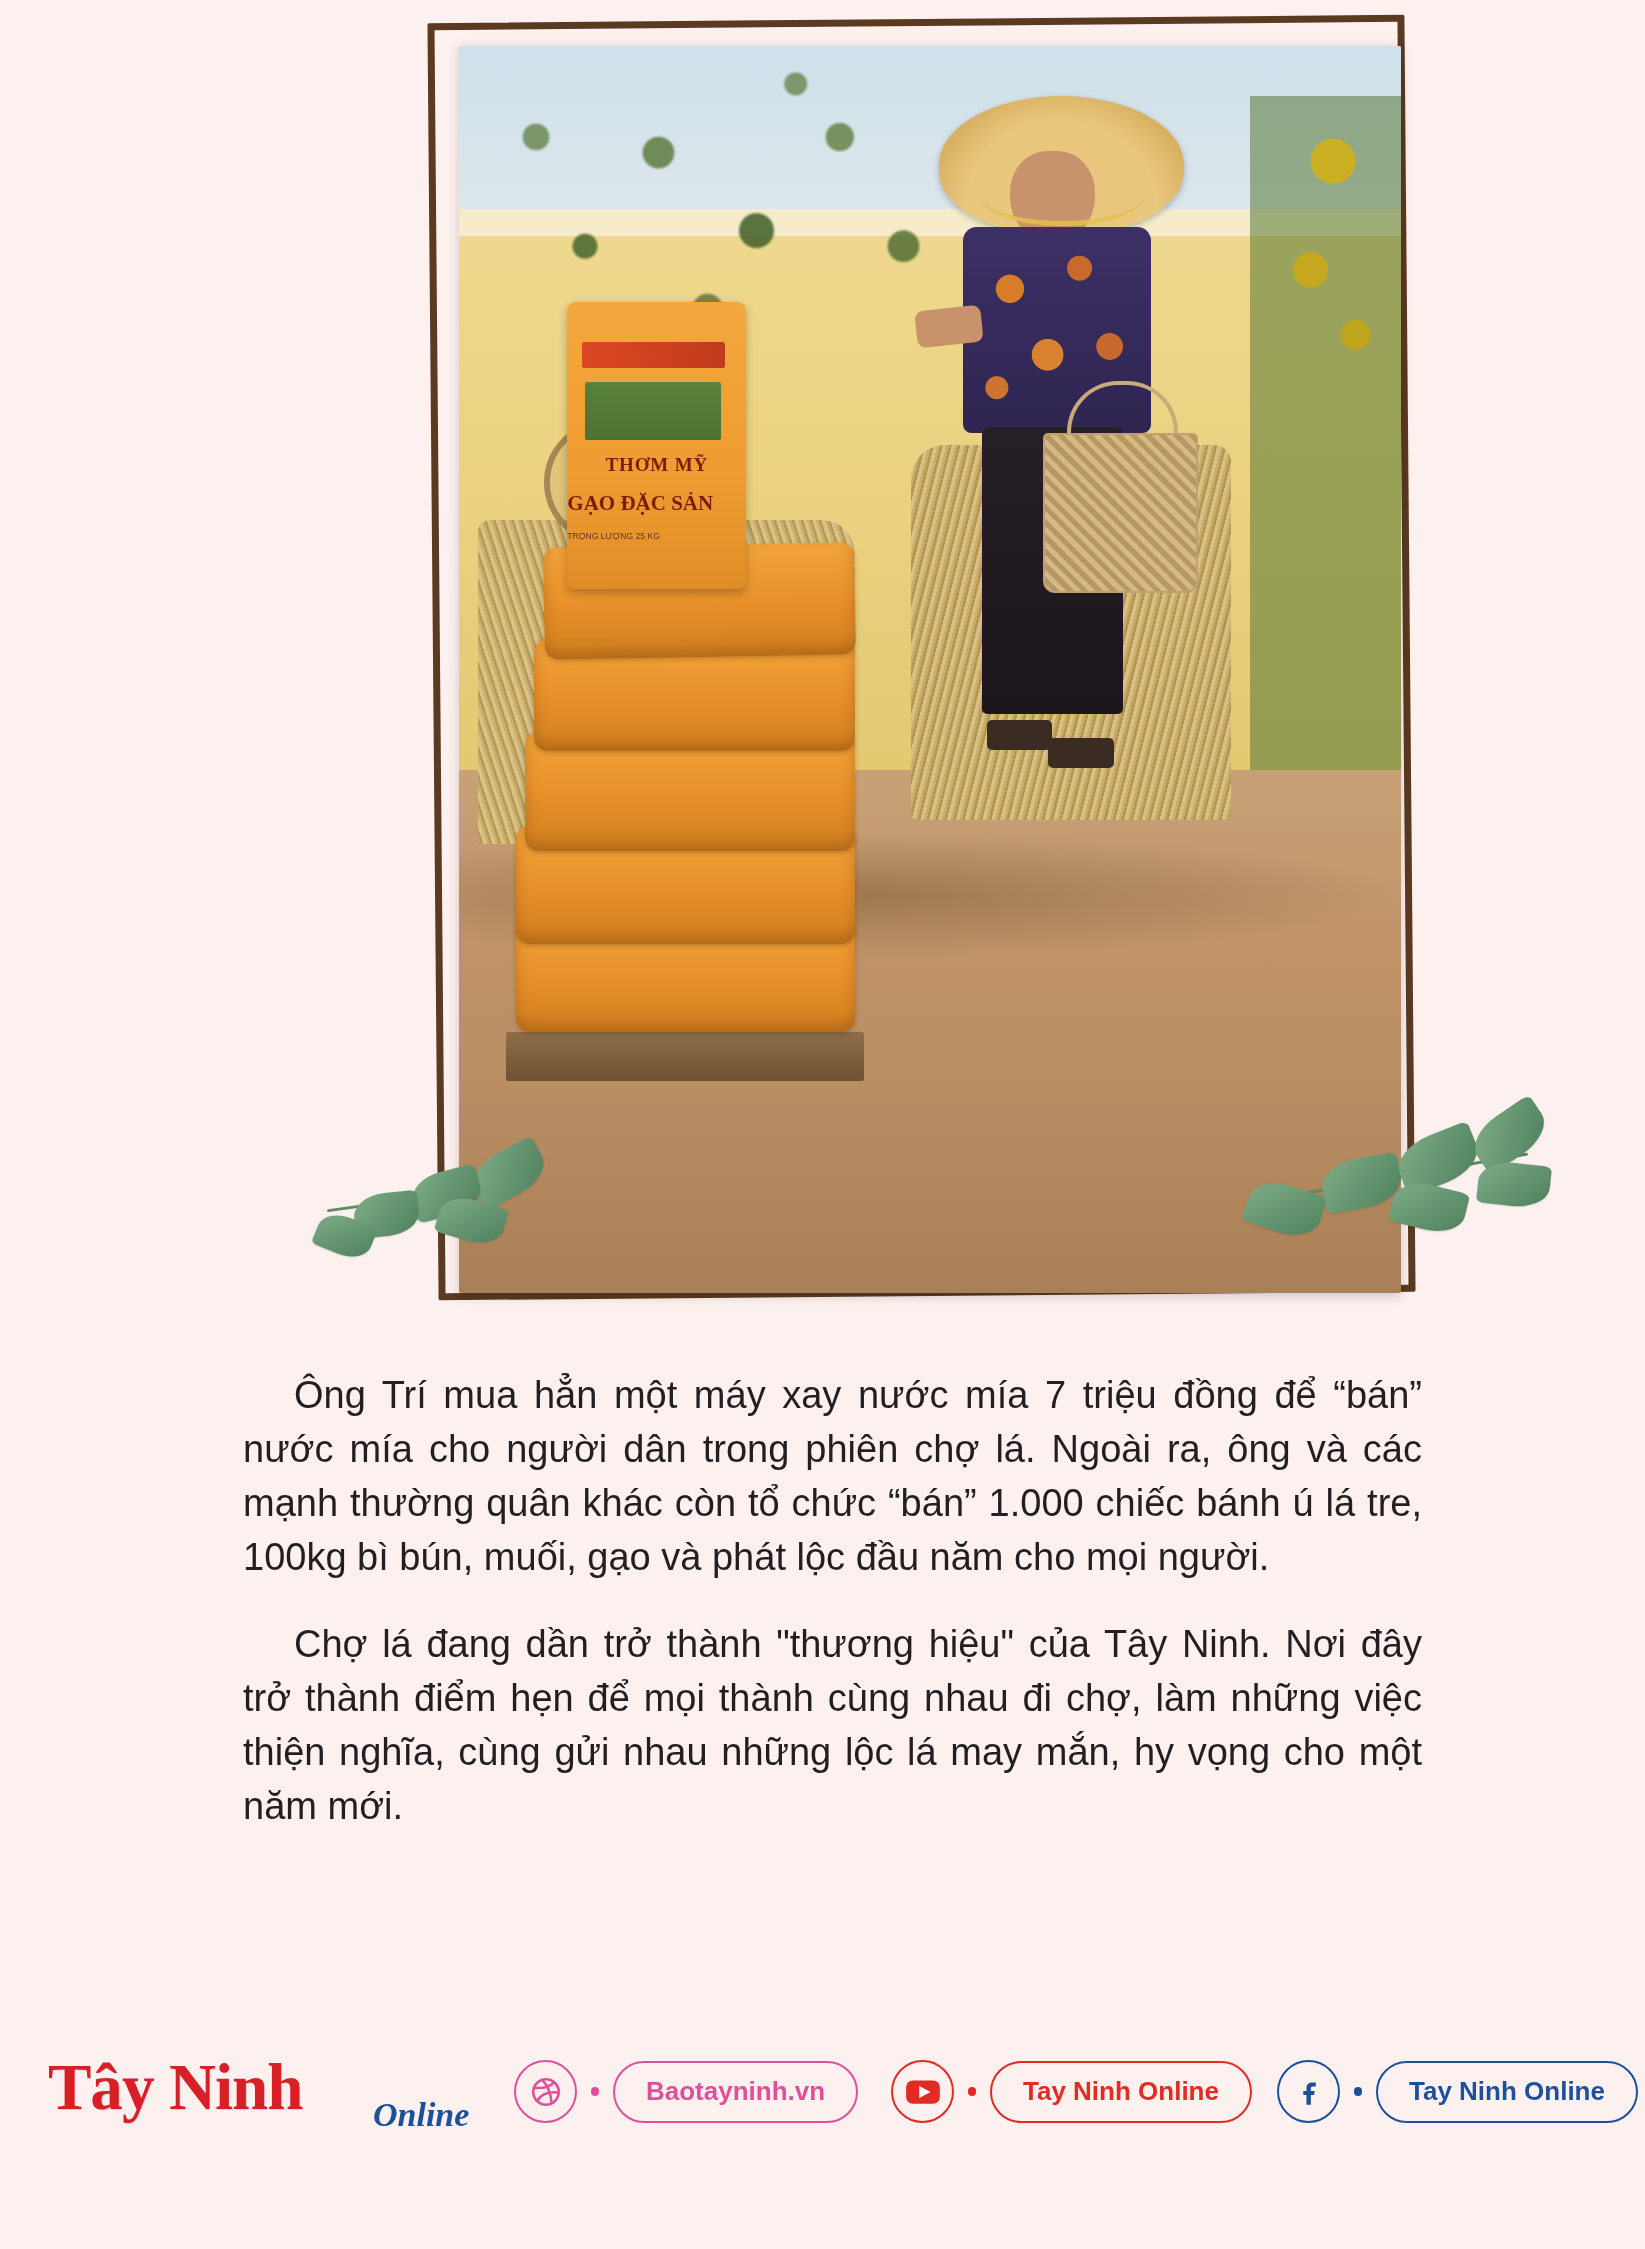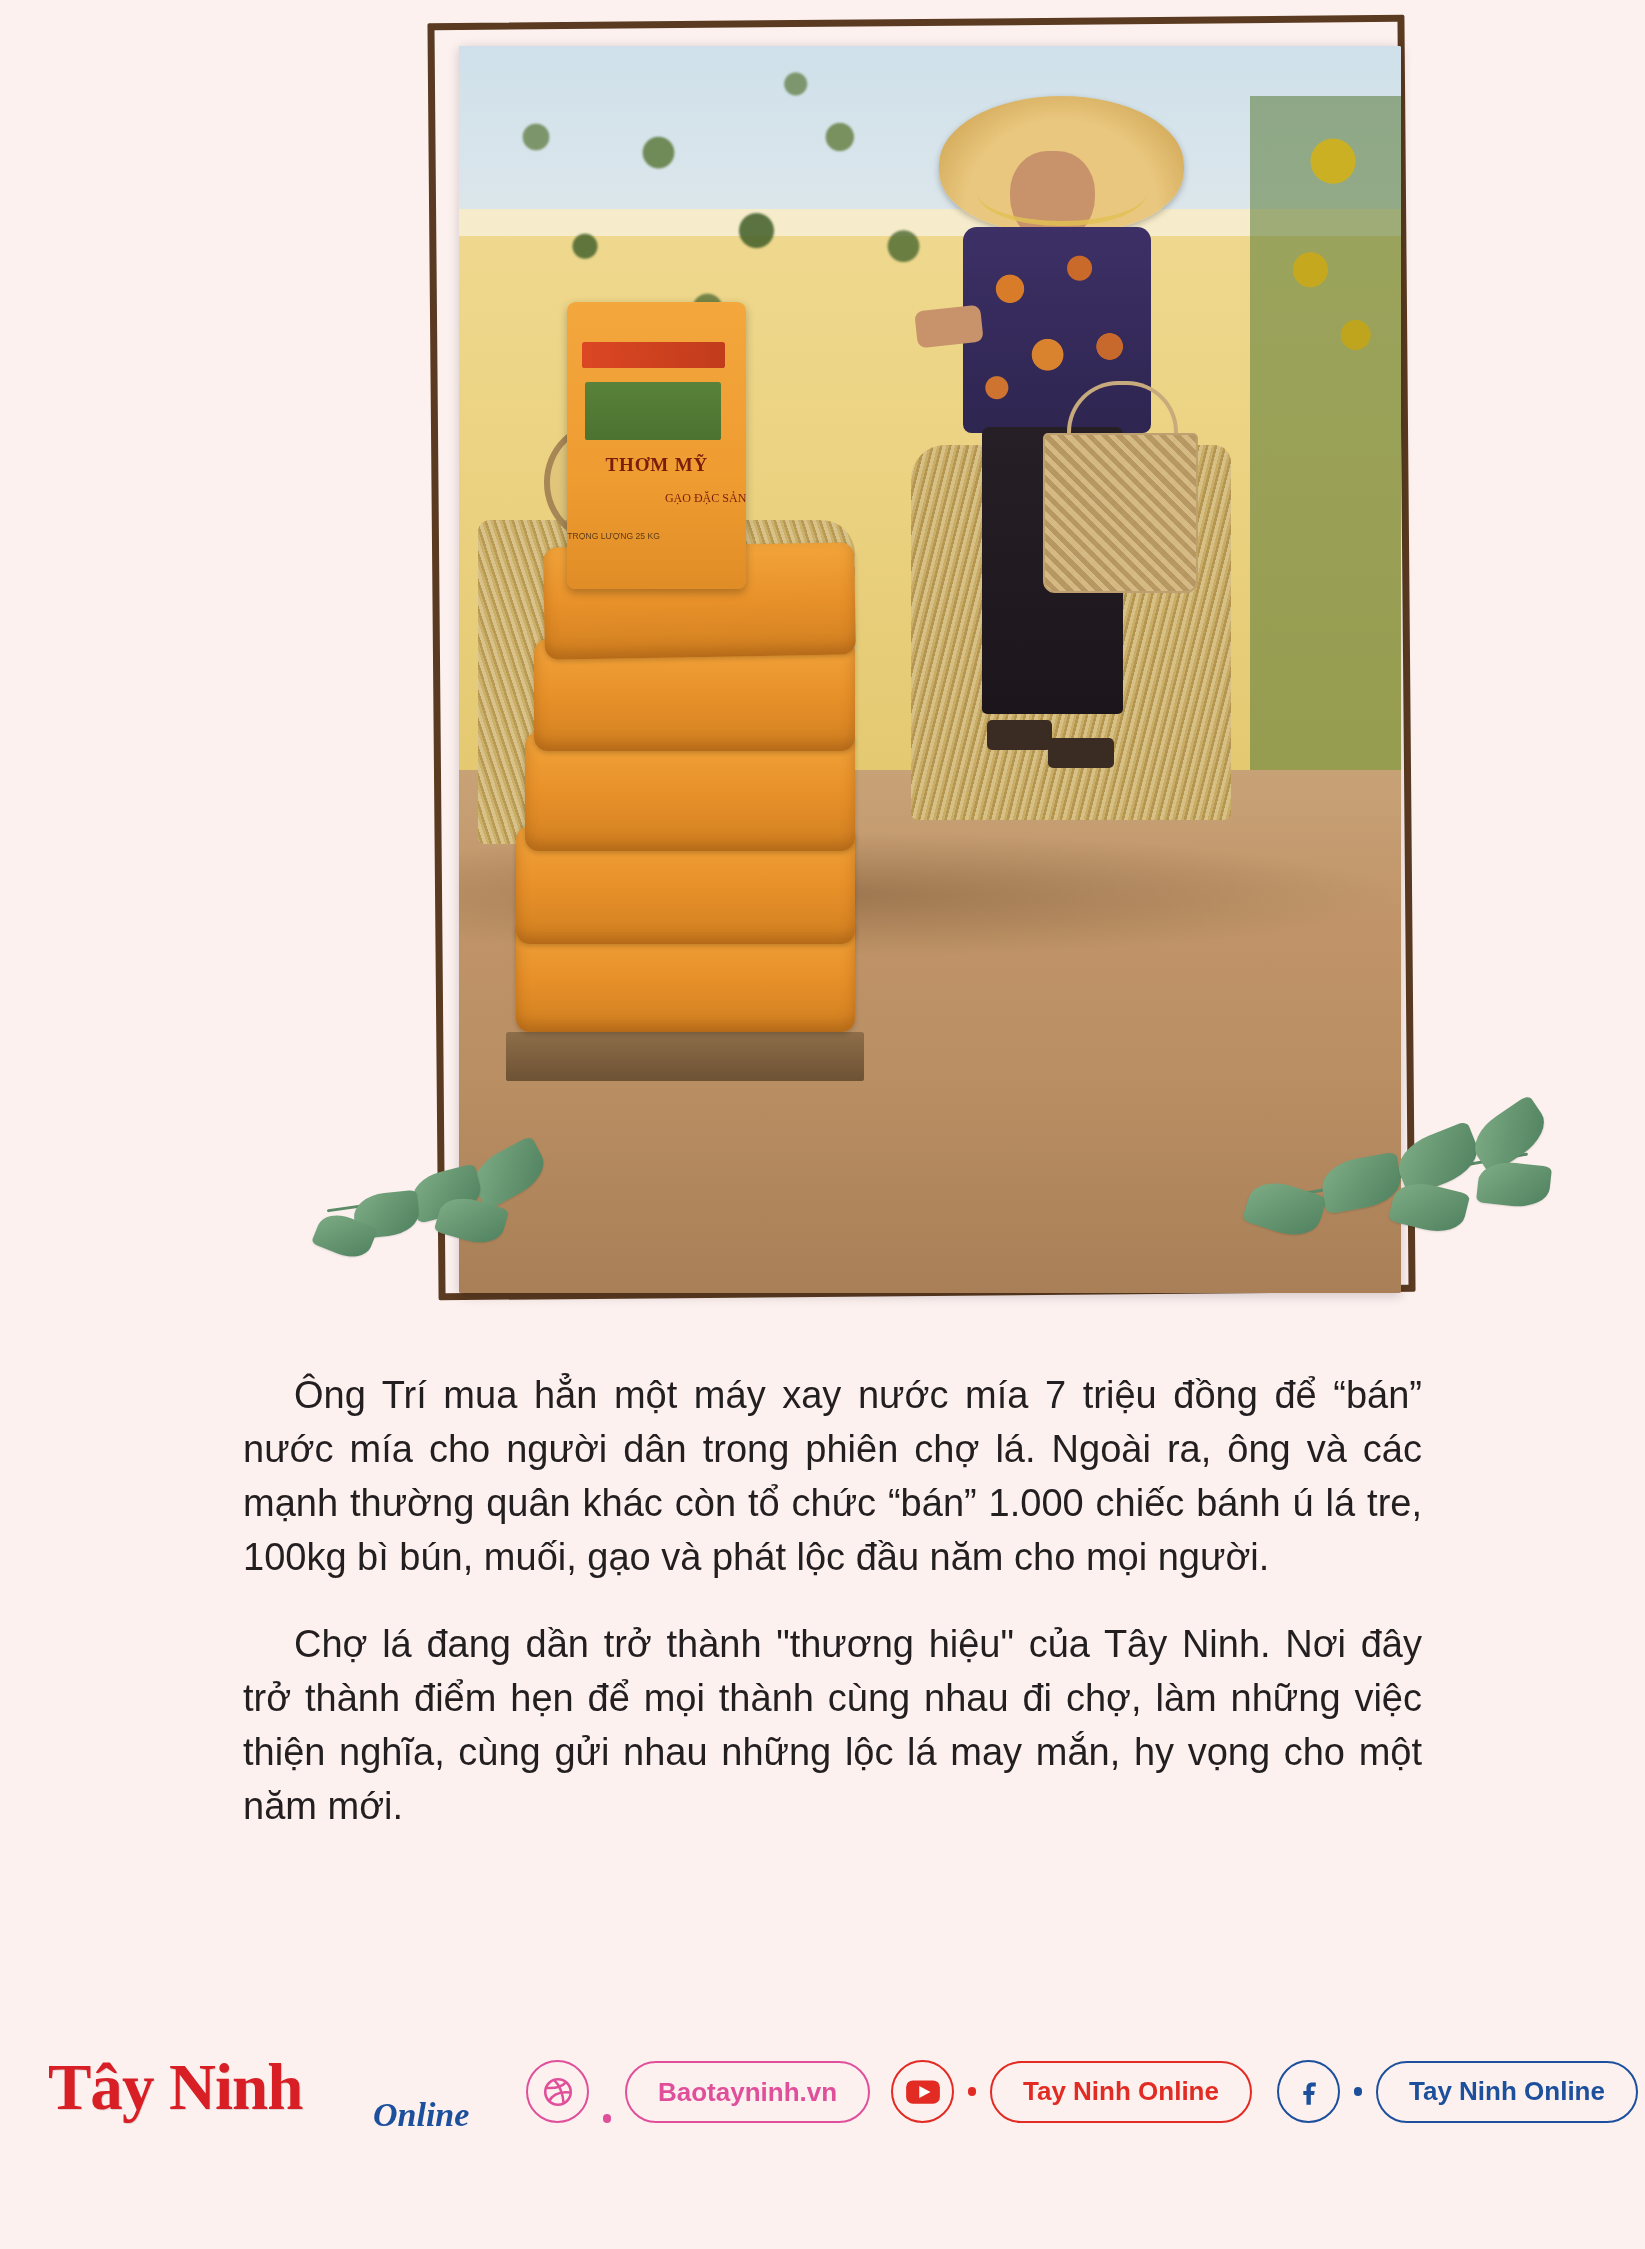--- a/index.html
+++ b/index.html
@@ -158,22 +158,22 @@
     opacity:.85; border-radius:2.6px;
   }
   .sack-front .lbl-txt {
     position:absolute; left:0; right:0; top:53%;
     text-align:center; color:#7a1d0d; font-weight:bold;
     font-size:19px; letter-spacing:0.9px;
     font-family:"Liberation Serif", serif;
   }
   .sack-front .lbl-txt2 {
     position:absolute; left:0; right:0; top:66%;
-    text-align:right; color:#7a1d0d; font-weight:normal;
-    font-size:12px; font-family:"Liberation Serif", serif;
+    text-align:left; color:#7a1d0d; font-weight:bold;
+    font-size:21px; font-family:"Liberation Serif", serif;
   }
   .sack-front .lbl-txt3 {
     position:absolute; left:0; right:0; top:80%;
     color:#5e3a16; font-size:8.6px;
   }
   .pallet {
     position: absolute; left: 5%; top: 79%; width: 38%; height: 4%;
     background: linear-gradient(180deg,#8e6e49,#6d5234);
     border-radius: 2.6px;
   }
@@ -336,21 +336,21 @@
     display: flex; align-items: center; justify-content: center;
     box-sizing: border-box;
     background: #fdf1f0;
   }
   .dot { width: 8.6px; height: 8.6px; border-radius: 50%; }
 
   .pink { border: 2.6px solid #e0509a; color: #e0509a; }
   .red  { border: 2.6px solid #e12b23; color: #e12b23; }
   .blue { border: 2.6px solid #1c4f9c; color: #1c4f9c; }
 
-  .social-1 { left: 526px; top: 19px; align-items: flex-end; }
+  .social-1 { left: 514px; top: 19px; }
   .social-2 { left: 891px; top: 19px; }
   .social-3 { left: 1277px; top: 19px; }
 
   svg { display:block; }
 </style>
 </head>
 <body>
 
 <div class="page">
 

